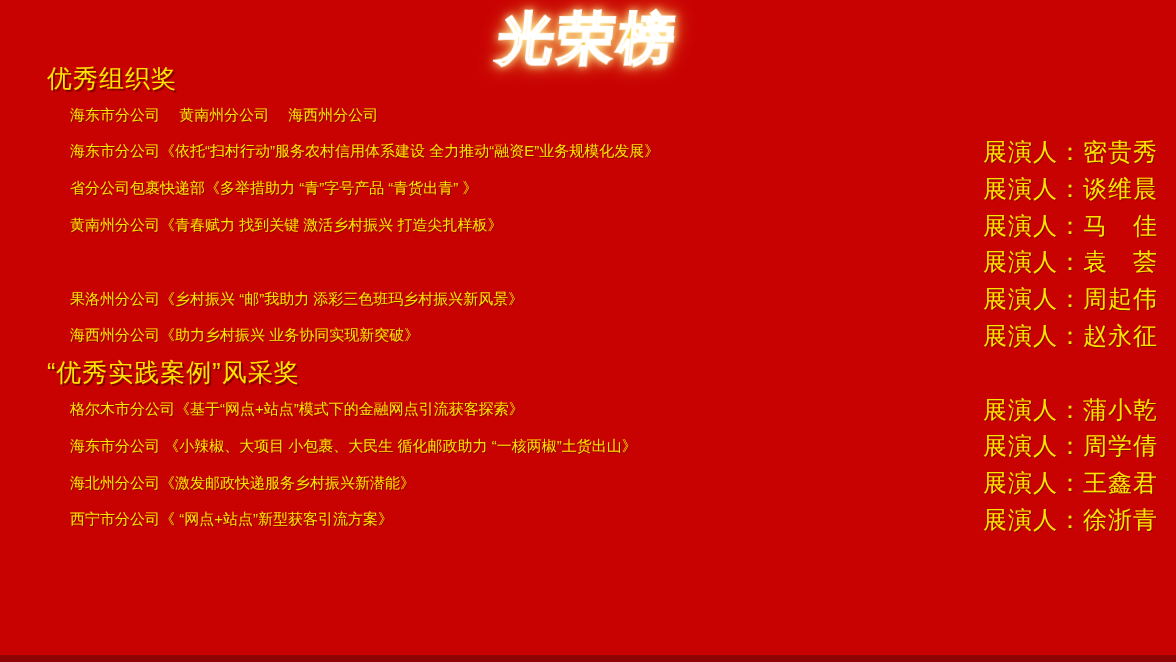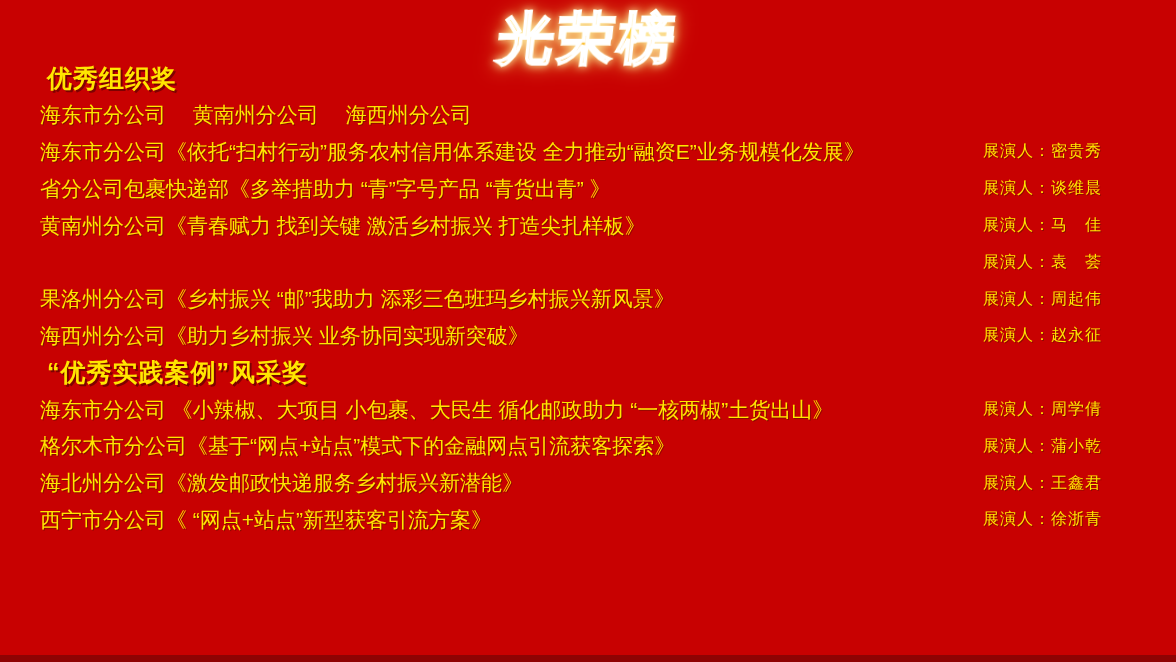--- a/index.html
+++ b/index.html
@@ -41,34 +41,34 @@
   }
   .line{
     position:relative;height:36.8px;
     display:flex;align-items:center;
     white-space:nowrap;
   }
   .heading{
     margin:0;
     padding-left:47px;
     font-size:25px;
-    font-weight:bold;
+    font-weight:normal;
     letter-spacing:1px;
     color:var(--yellow);
     text-shadow:2px 2px 0 var(--shadow);
   }
   .entry{
-    padding-left:40px;
-    font-size:21px;
+    padding-left:70px;
+    font-size:15px;
     color:var(--yellow);
     text-shadow:1px 1px 0 #8a0b00;
   }
   .presenter{
     position:absolute;left:983px;
-    font-size:16px;
+    font-size:24px;
     letter-spacing:1px;
     color:var(--yellow);
     text-shadow:1px 1px 0 #8a0b00;
   }
   .bottom-edge{
     position:absolute;left:0;bottom:0;width:100%;height:7px;
     background:var(--edge);
   }
 </style>
 </head>
@@ -121,26 +121,26 @@
         <span class="entry">海西州分公司《助力乡村振兴 业务协同实现新突破》</span>
         <span class="presenter">展演人：赵永征</span>
       </div>
     </section>
 
     <section>
       <div class="line">
         <h2 class="heading">“优秀实践案例”风采奖</h2>
       </div>
       <div class="line">
+        <span class="entry">格尔木市分公司《基于“网点+站点”模式下的金融网点引流获客探索》</span>
+        <span class="presenter">展演人：蒲小乾</span>
+      </div>
+      <div class="line">
         <span class="entry">海东市分公司 《小辣椒、大项目 小包裹、大民生 循化邮政助力 “一核两椒”土货出山》</span>
         <span class="presenter">展演人：周学倩</span>
-      </div>
-      <div class="line">
-        <span class="entry">格尔木市分公司《基于“网点+站点”模式下的金融网点引流获客探索》</span>
-        <span class="presenter">展演人：蒲小乾</span>
       </div>
       <div class="line">
         <span class="entry">海北州分公司《激发邮政快递服务乡村振兴新潜能》</span>
         <span class="presenter">展演人：王鑫君</span>
       </div>
       <div class="line">
         <span class="entry">西宁市分公司《 “网点+站点”新型获客引流方案》</span>
         <span class="presenter">展演人：徐浙青</span>
       </div>
     </section>

